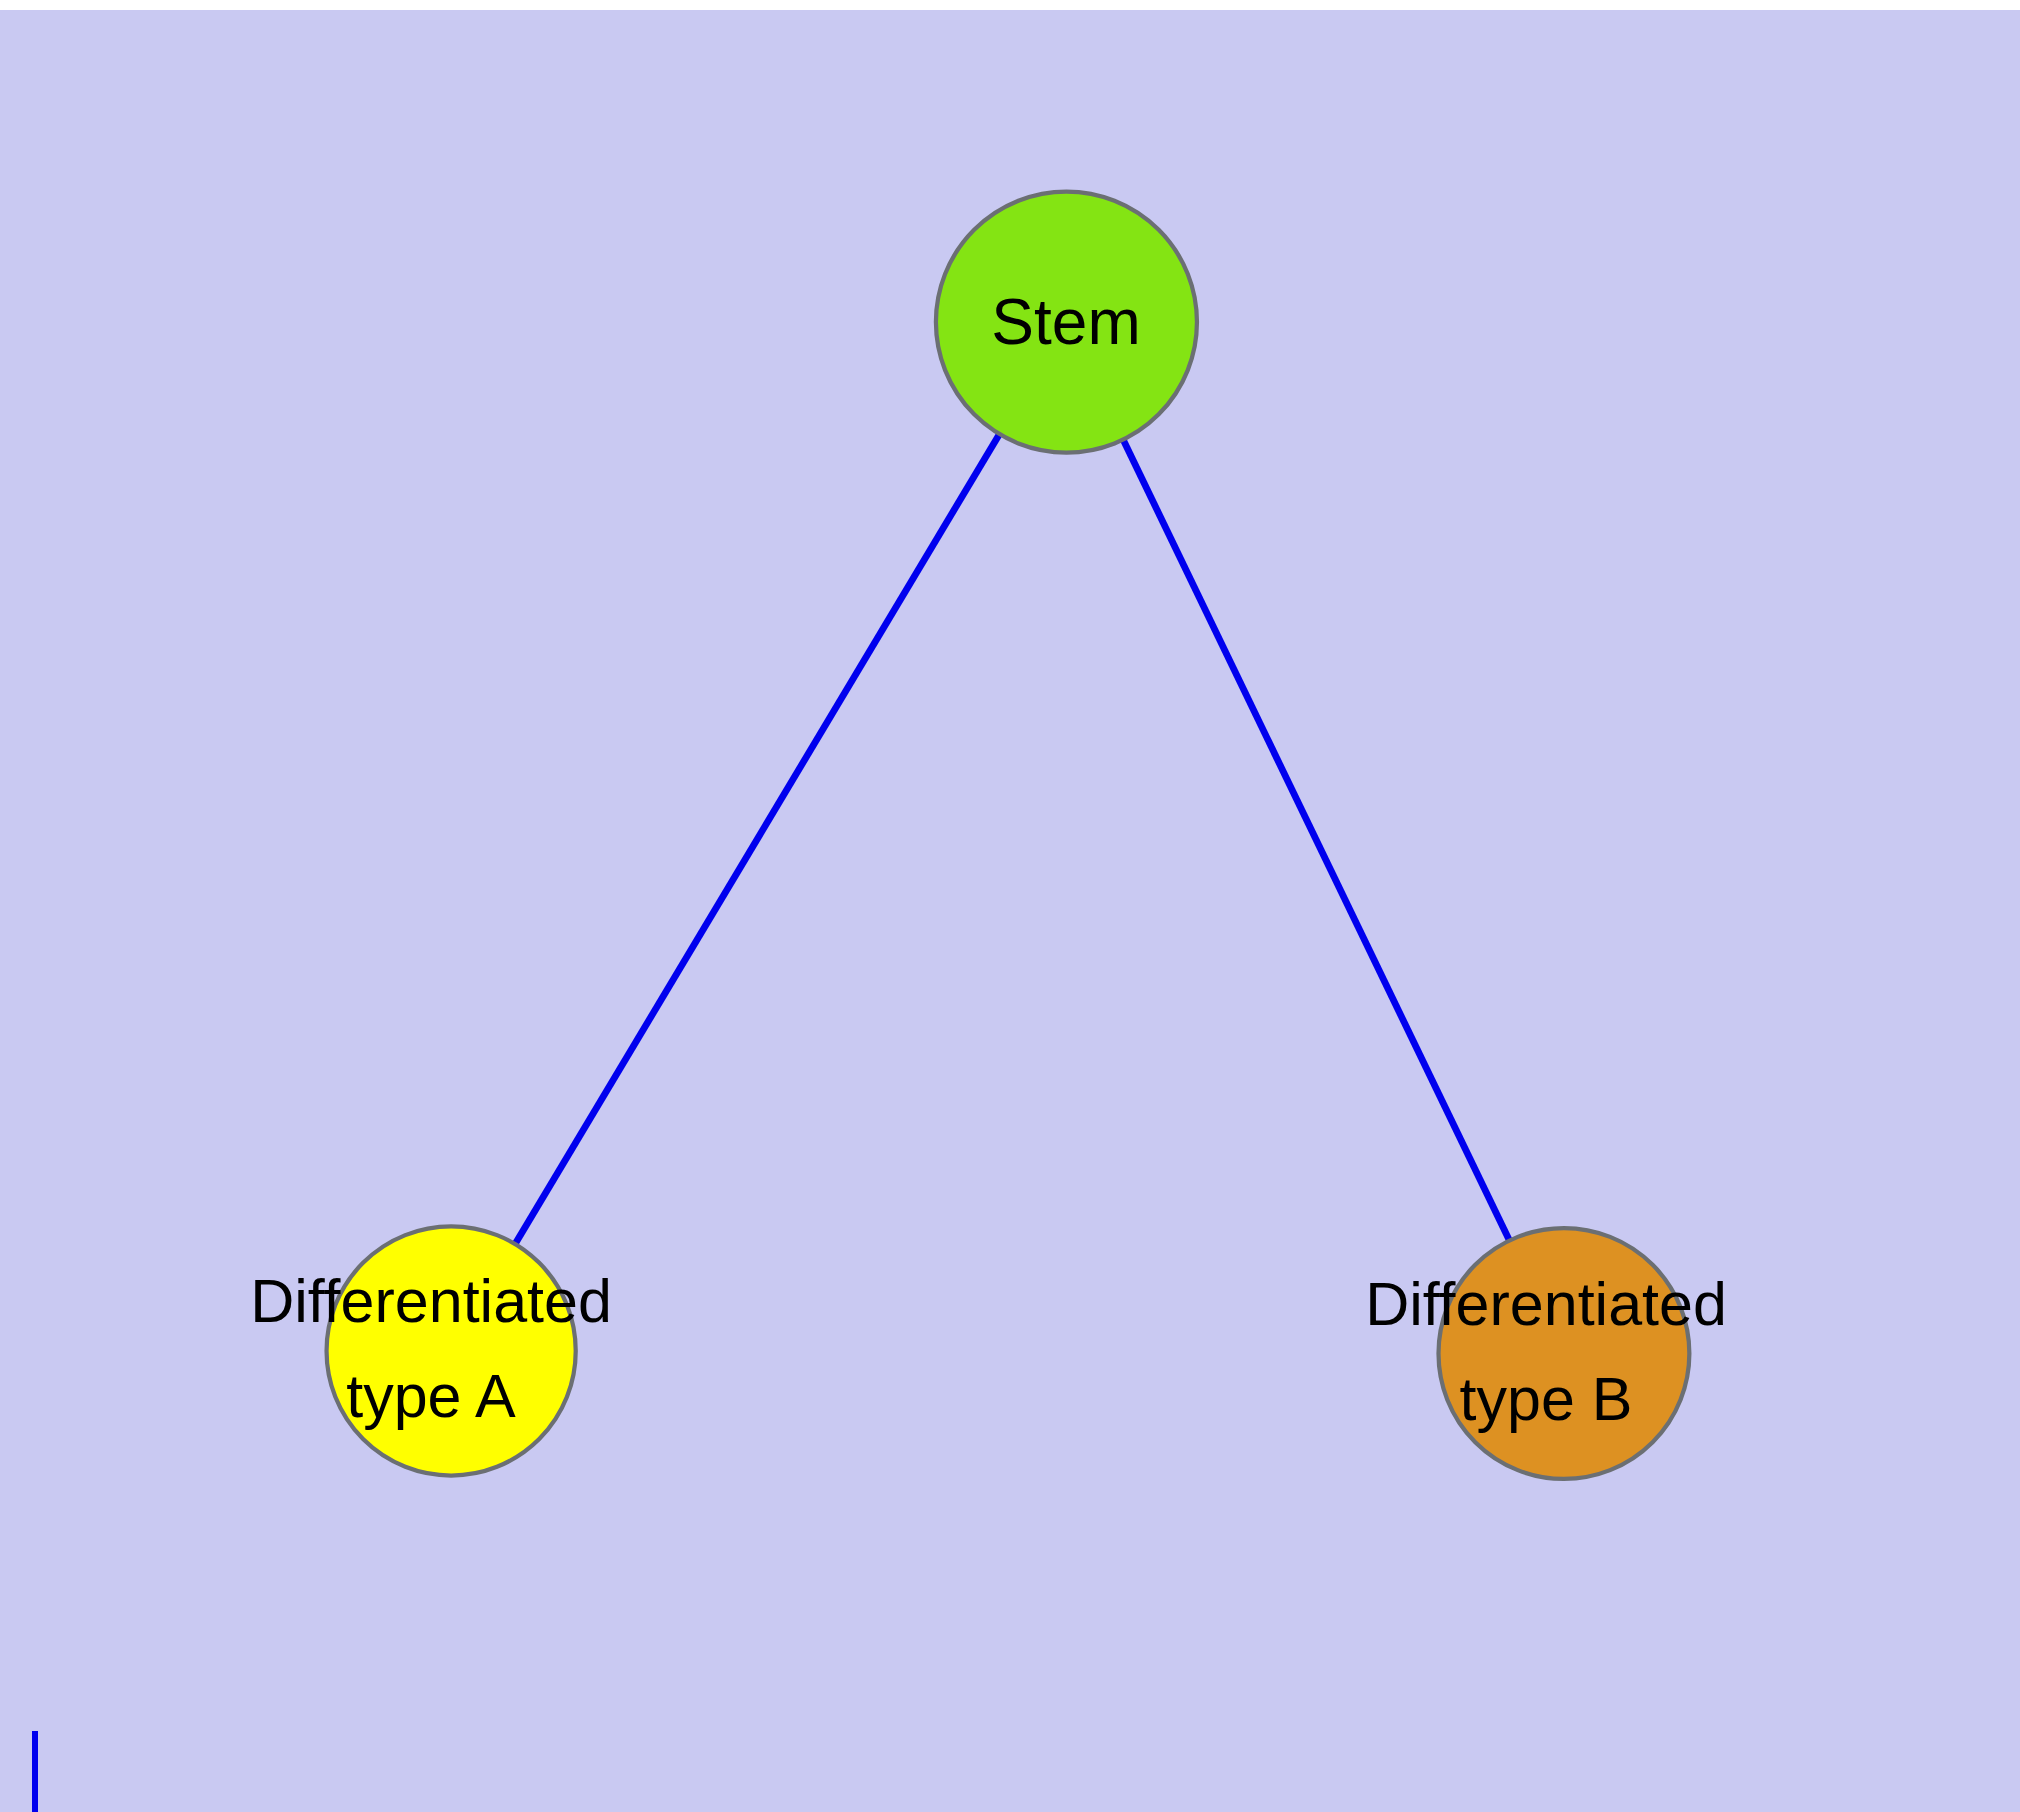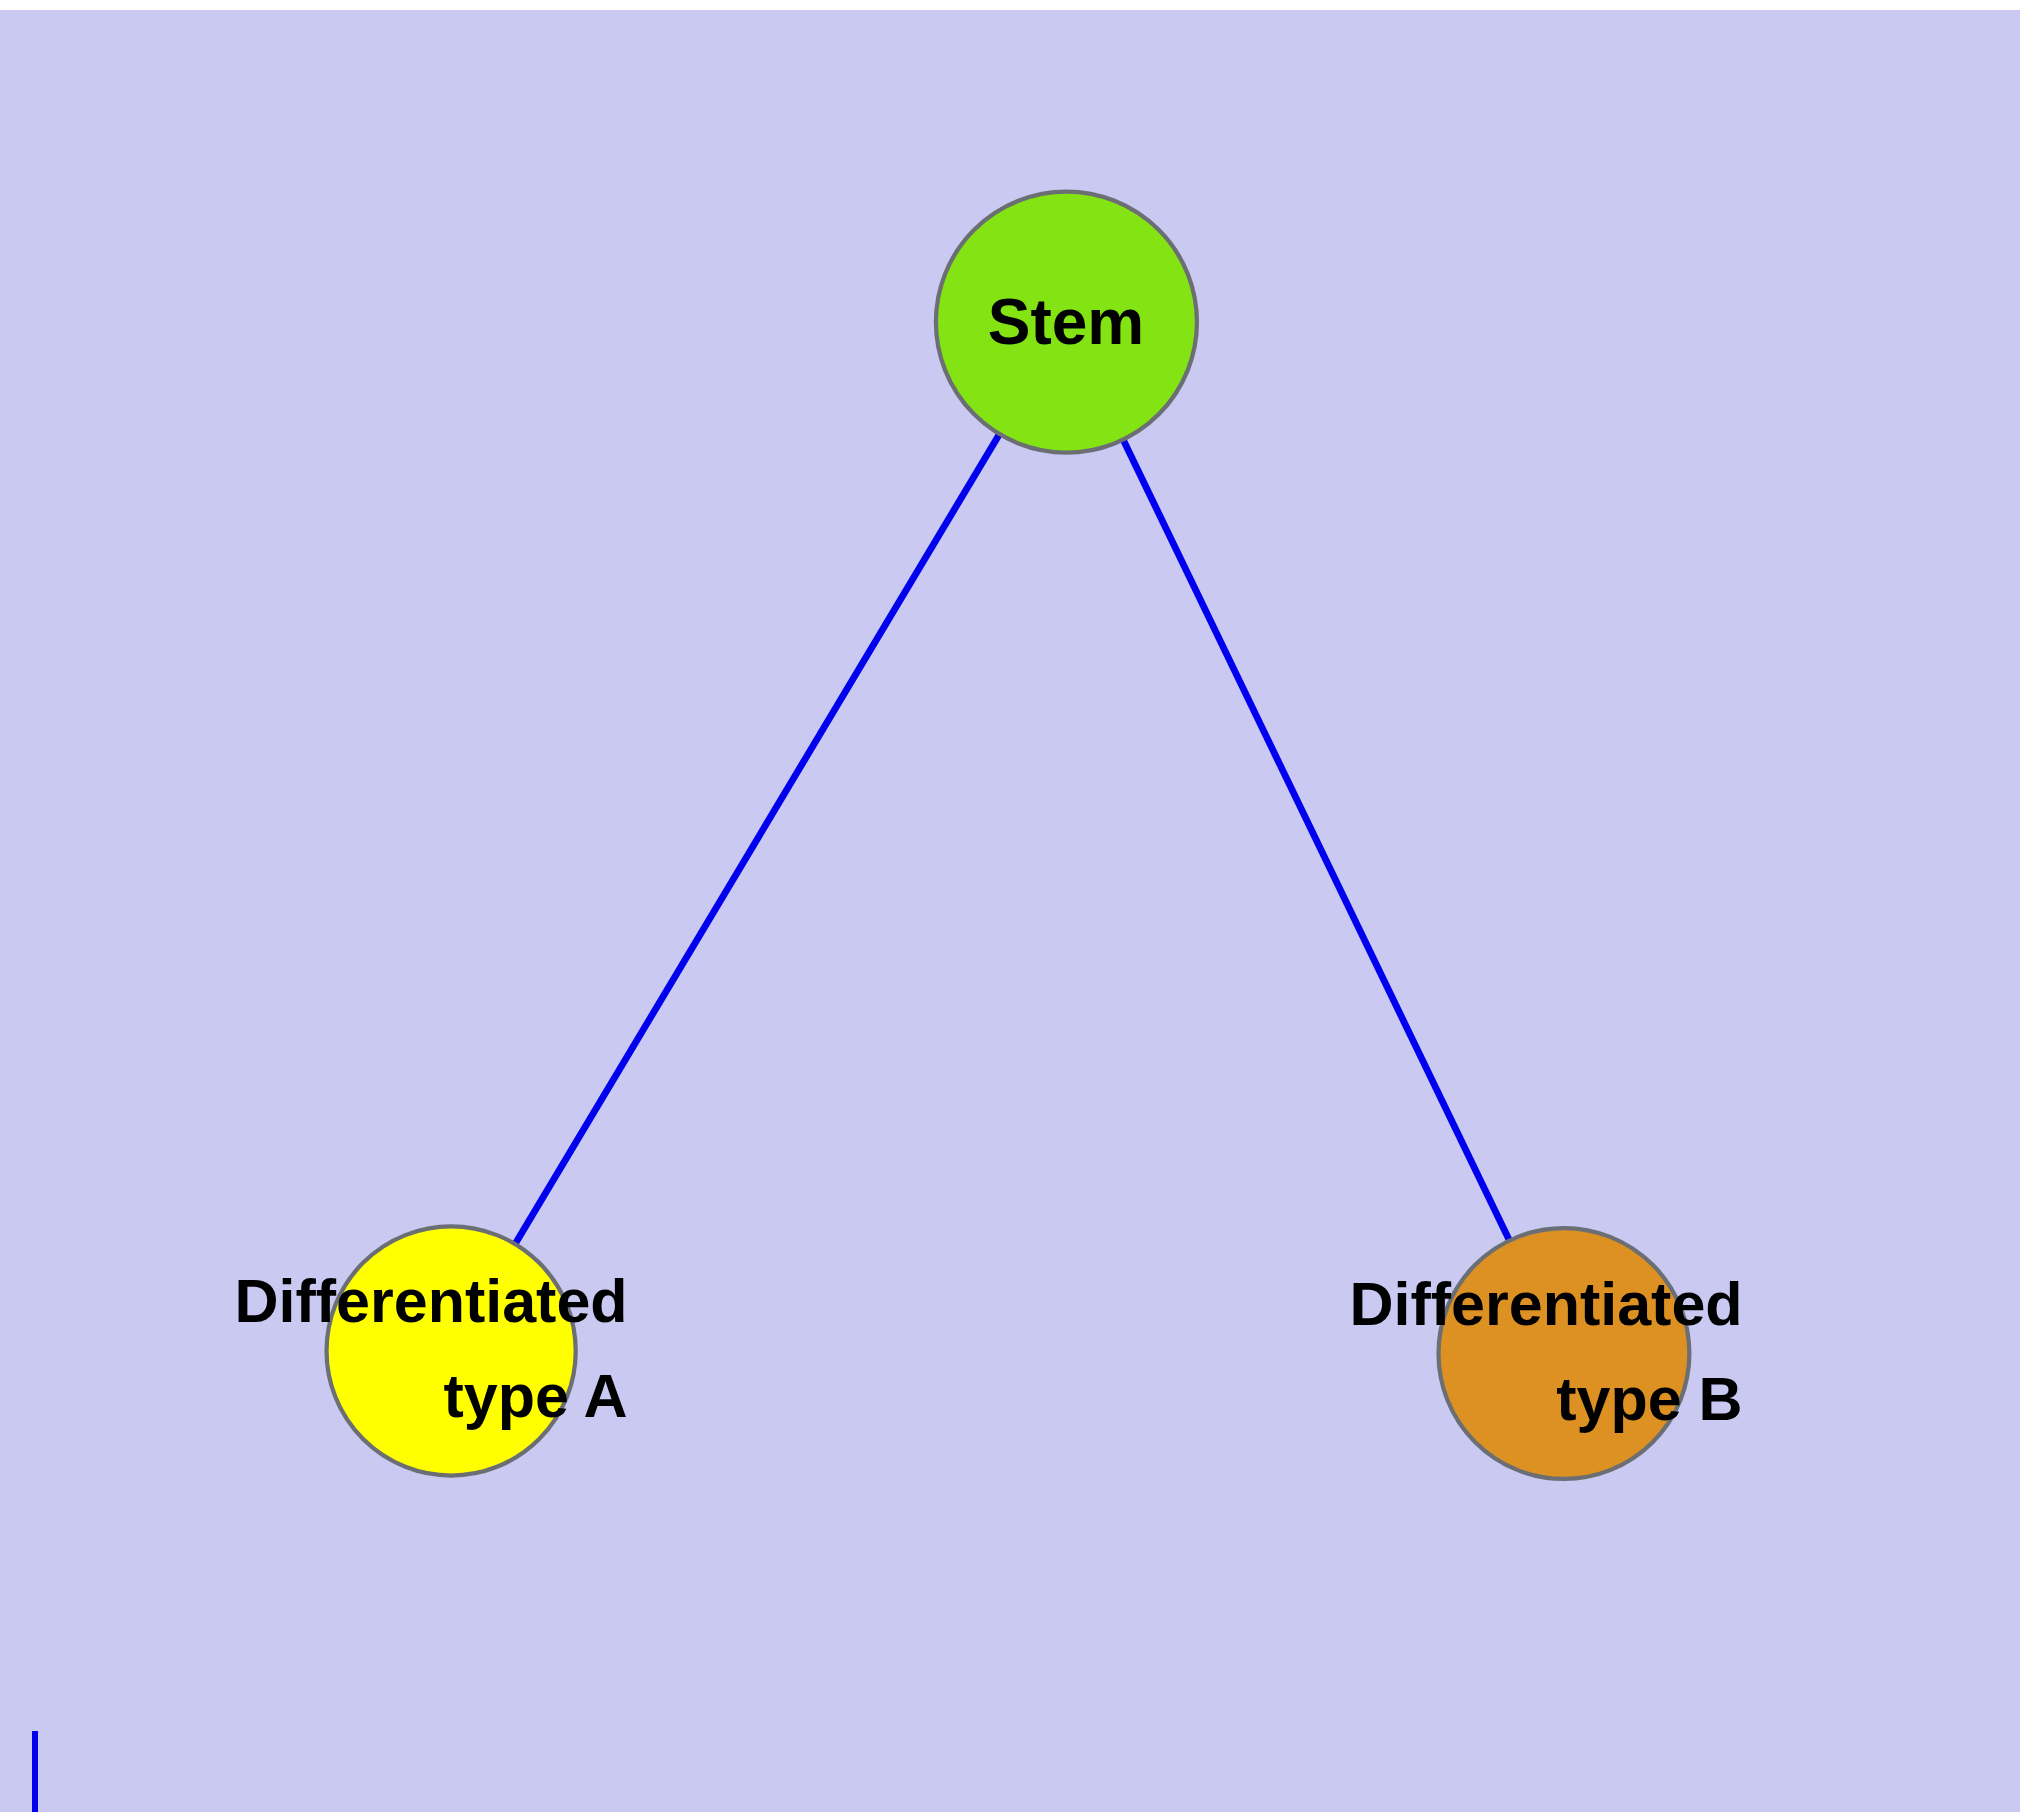--- a/index.html
+++ b/index.html
@@ -49,22 +49,22 @@
 
   .graph circle {
     stroke: #6b6f73;
     stroke-width: 5px;
   }
 
   .node-label {
     position: absolute;
     transform: translate(-50%, -50%);
     white-space: pre-line;
-    text-align: right;
-    font-weight: bold;
+    text-align: center;
+    font-weight: normal;
     color: #000000;
     font-size: 61px;
     line-height: 1.55;
     z-index: 2;
     pointer-events: none;
   }
 
   .node-label.stem {
     font-size: 64px;
     line-height: 1.1;

